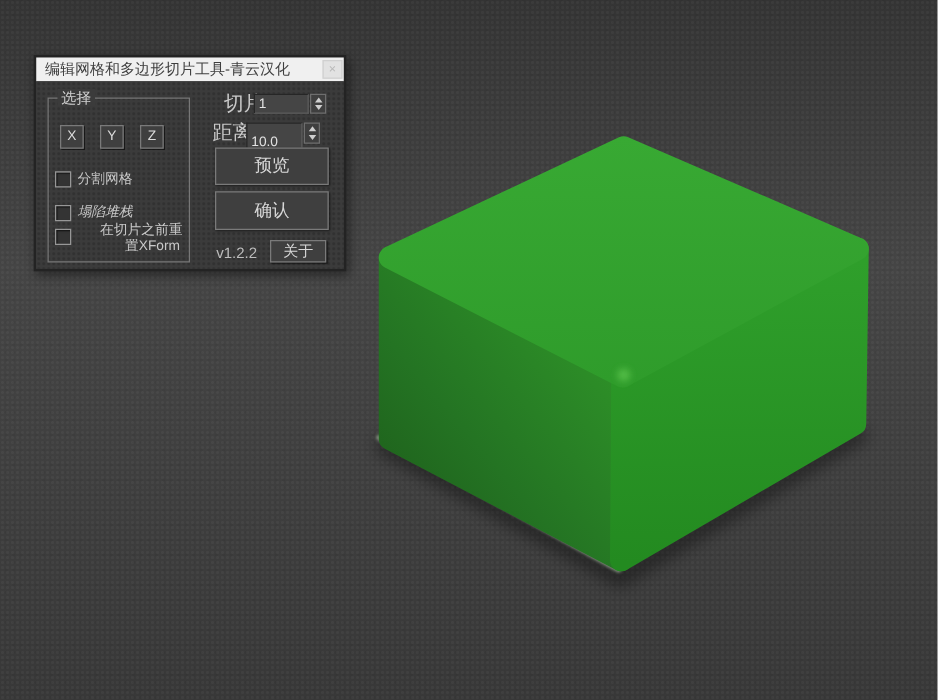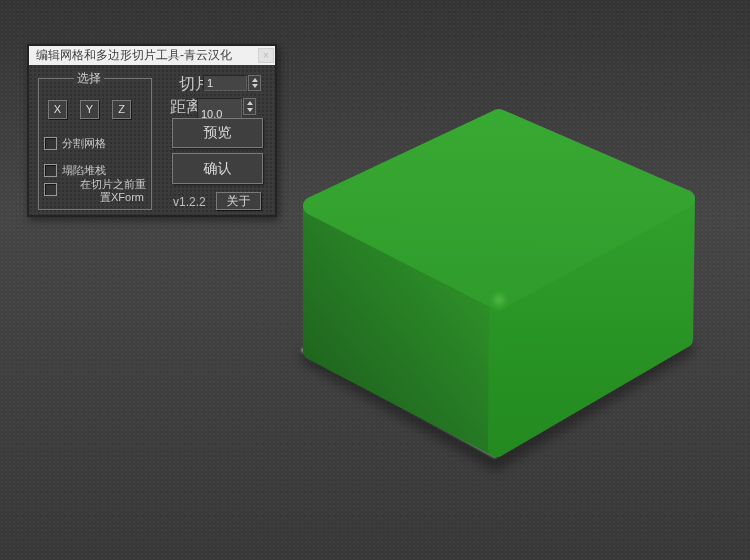--- a/index.html
+++ b/index.html
@@ -39,21 +39,21 @@
     position:relative;height:150px;background:#3b3b3b;color:#cacaca;
     background-image:radial-gradient(rgba(0,0,0,0.18) 1px, transparent 1.3px);
     background-size:4px 4px;font-size:12px;
   }
   .group{
     position:absolute;left:9px;top:13px;width:114px;height:132px;
     border:1px solid #777;box-sizing:border-box;
   }
   .group-title{
     position:absolute;left:7px;top:-8px;padding:0 3px;background:#3b3b3b;
-    font-size:12px;color:#cfcfcf;line-height:14px;margin-left:28px;
+    font-size:12px;color:#cfcfcf;line-height:14px;
   }
   .axisbtn{
     position:absolute;width:19px;height:19px;box-sizing:border-box;
     background:#3f3f3f;border:1px solid #7a7a7a;box-shadow:1px 1px 0 rgba(0,0,0,0.55);
     color:#dcdcdc;font-size:11px;text-align:center;line-height:17px;cursor:default;
   }
   .chk{
     position:absolute;width:13px;height:13px;box-sizing:border-box;
     background:#343434;border:1px solid #979797;
     box-shadow:inset 1px 1px 1px rgba(0,0,0,0.6);
@@ -142,21 +142,21 @@
       <span class="group-title">选择</span>
     </div>
     <div class="axisbtn" style="left:19px;top:35px;">X</div>
     <div class="axisbtn" style="left:51px;top:35px;">Y</div>
     <div class="axisbtn" style="left:83px;top:35px;">Z</div>
 
     <div class="chk" style="left:15px;top:72px;"></div>
     <span class="chklabel" style="left:33px;top:71px;">分割网格</span>
 
     <div class="chk" style="left:15px;top:99px;"></div>
-    <span class="chklabel" style="left:33px;top:98px;">塌陷堆栈</span>
+    <span class="chklabel" style="left:33px;top:98px;font-style:italic;">塌陷堆栈</span>
 
     <div class="chk" style="left:15px;top:118px;"></div>
     <span class="chklabel" style="left:51px;top:112px;">在切片之前重</span>
     <span class="chklabel" style="left:33px;top:125px;margin-left:38px;">置XForm</span>
 
     <span class="spinlabel" style="left:150px;top:11px;">切片</span>
     <input class="field" style="left: 174px; top: 10px; width: 44px; height: 16px;" value="1">
     <div class="spinner" style="left:219px;top:10px;width:13px;height:16px;">
       <div class="tri-up"></div>
       <div class="tri-down"></div>

